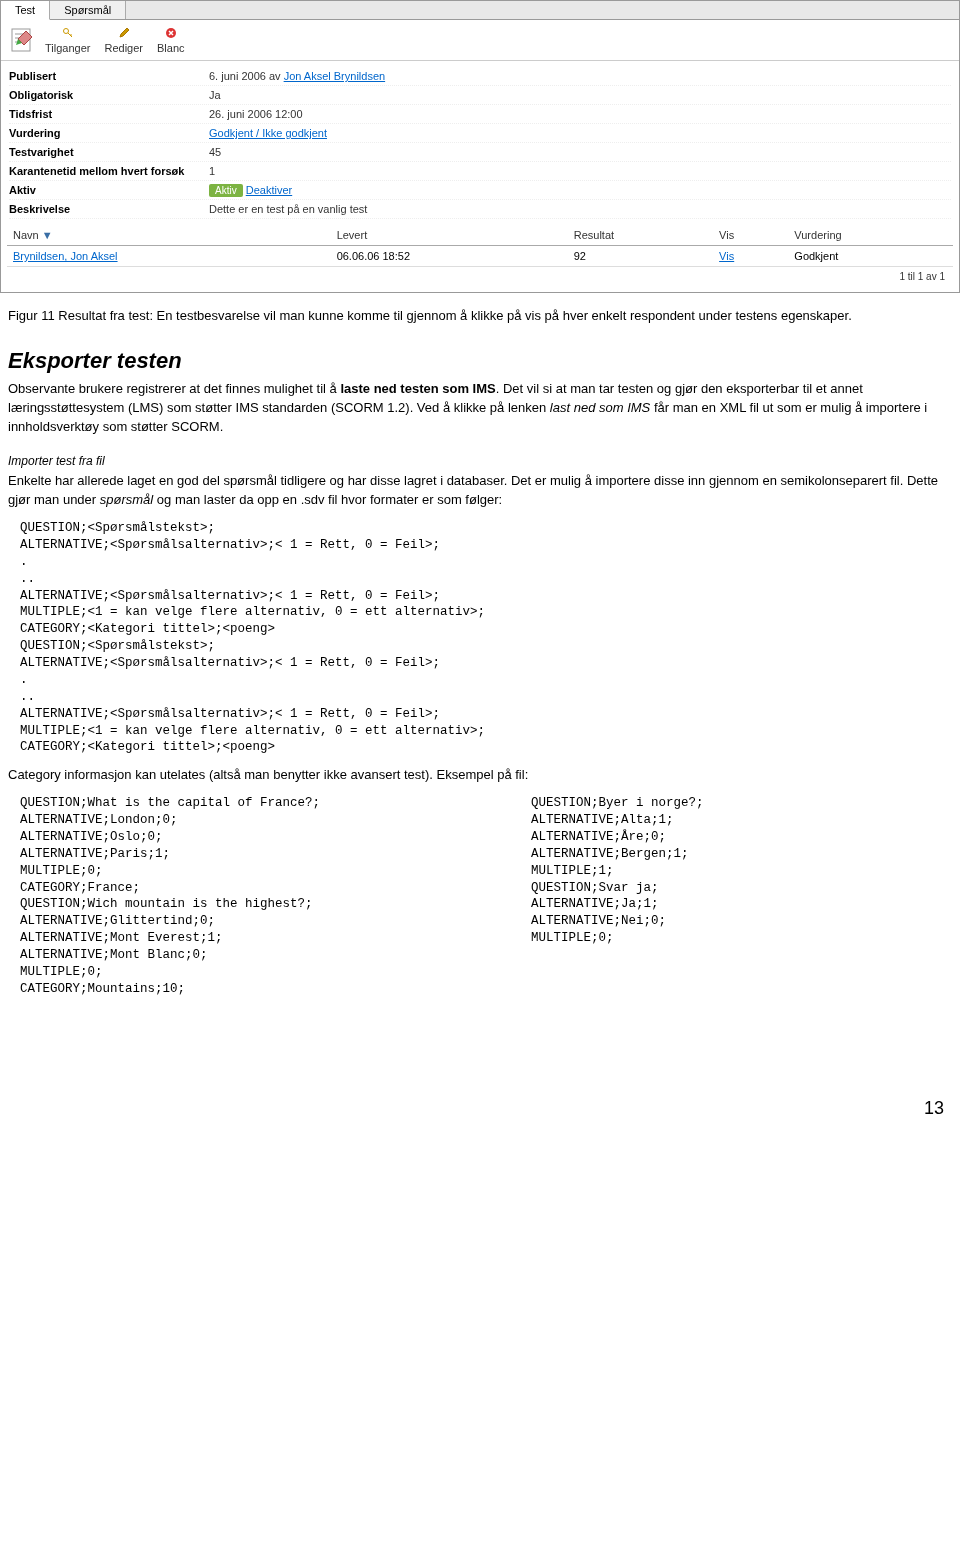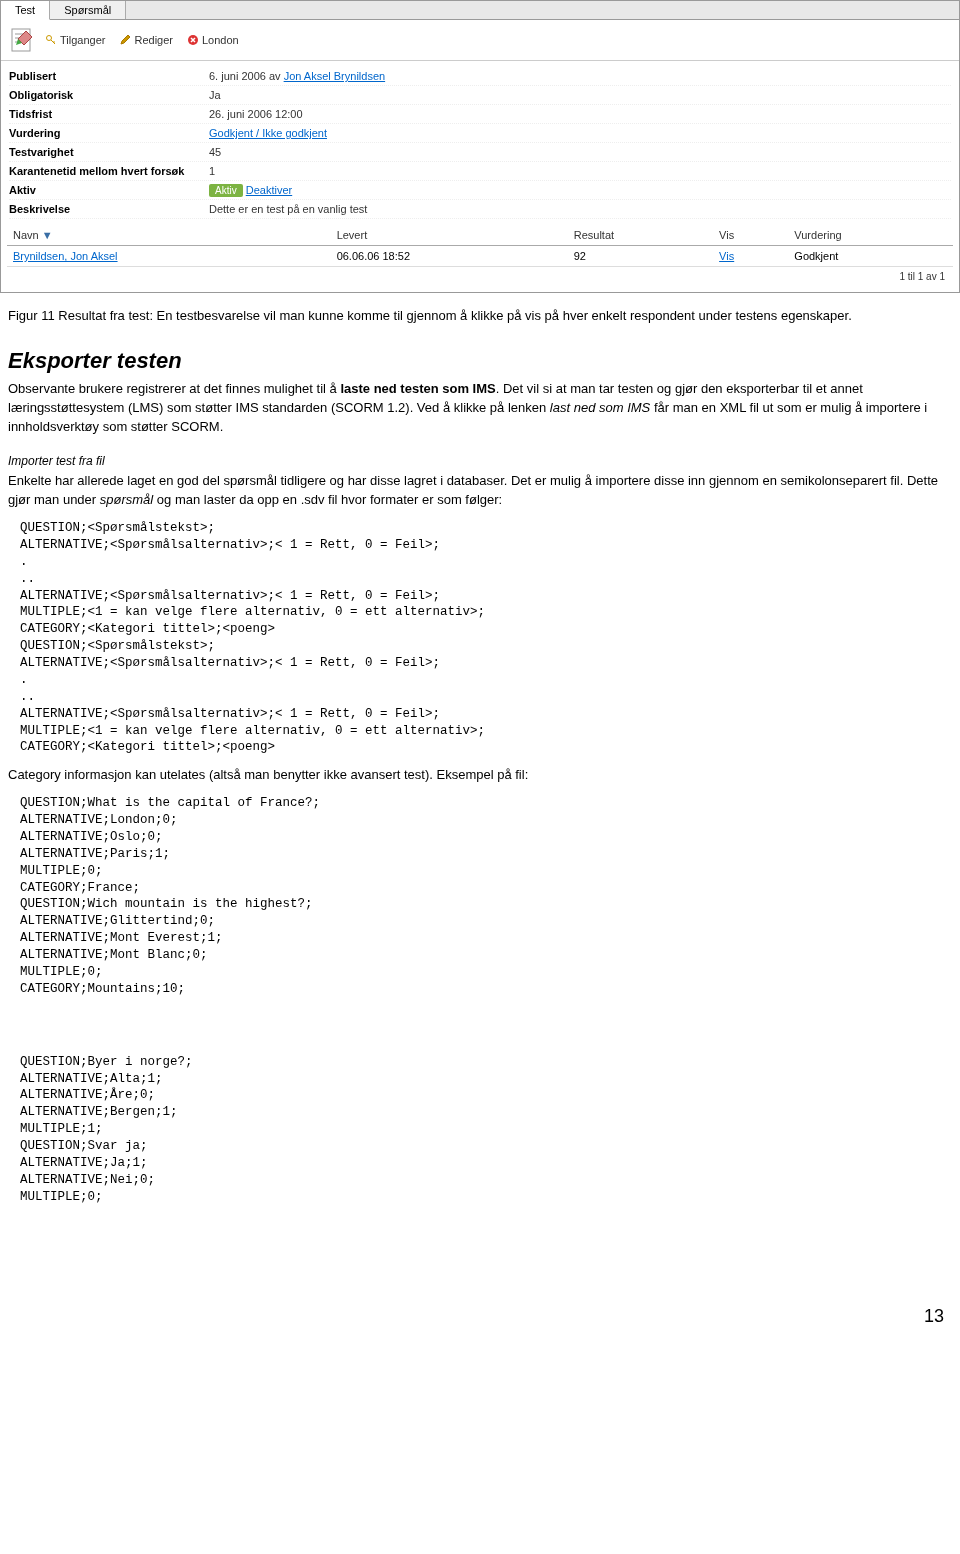--- a/index.html
+++ b/index.html
@@ -8,21 +8,21 @@
   .app-screenshot { border: 1px solid #999; margin: 0; }
   
   .tabs { display: flex; background: #e8e8e8; border-bottom: 1px solid #999; }
   .tab { padding: 3px 14px; font-size: 11px; border-right: 1px solid #aaa; background: #f0f0f0; cursor: pointer; }
   .tab.active { background: #fff; border-bottom: 1px solid #fff; margin-bottom: -1px; }
   
   .header-row { display: flex; align-items: center; padding: 6px 8px; background: #fff; border-bottom: 1px solid #ccc; }
   .header-icon { width: 28px; height: 28px; margin-right: 8px; display: flex; align-items: center; justify-content: center; }
   .header-title { font-size: 20px; font-weight: bold; color: #111; flex: 1; }
   .header-actions { display: flex; gap: 14px; font-size: 11px; }
-  .header-action { display: flex; align-items: center; gap: 3px; color: #333; cursor: pointer; }
+  .header-action { display: flex; align-items: center; gap: 3px; color: #333; cursor: pointer; flex-direction: column; }
   .mini-icon { width: 12px; height: 12px; display: inline-flex; align-items: center; justify-content: center; }
   
   .props { padding: 6px 8px; background: #fff; }
   .prop-row { display: flex; padding: 3px 0; font-size: 11px; border-bottom: 1px dotted #eee; }
   .prop-label { width: 200px; font-weight: bold; color: #000; }
   .prop-value { color: #333; }
   .prop-value a { color: #0066cc; text-decoration: underline; }
   .badge-active { background: #7cb342; color: #fff; padding: 1px 6px; font-size: 10px; border-radius: 2px; }
   
   .table-wrap { padding: 0 6px 6px; }
@@ -33,21 +33,21 @@
   .sort-icon { color: #3a6ea5; }
   .pagination { text-align: right; font-size: 10px; padding: 4px 8px; color: #333; }
   
   .doc-body { padding: 14px 8px 30px; font-family: Verdana, Arial, sans-serif; }
   .doc-body p { font-size: 13px; line-height: 1.45; margin: 0 0; color: #000; }
   .doc-body b { font-weight: bold; }
   .doc-body i, .doc-body em { font-style: italic; }
   .doc-body h2 { font-size: 22px; font-weight: bold; font-style: italic; margin: 22px 0 6px; color: #000; }
   .doc-body h3 { font-size: 12px; font-weight: normal; font-style: italic; margin: 18px 0 4px; color: #000; }
   .doc-body pre { font-family: "Courier New", monospace; font-size: 12.5px; line-height: 1.35; white-space: pre-wrap; margin: 10px 12px; color: #000; }
-  .two-col { display: flex; gap: 36px; flex-direction: column; }
+  .two-col { display: flex; gap: 78px; }
   .two-col pre { flex: 1; }
   .page-num { text-align: right; font-size: 18px; padding: 60px 16px 16px; }
 </style>
 </head>
 <body>
 
 <div class="app-screenshot">
 
   <div class="tabs">
     <div class="tab active">Test</div>
@@ -81,21 +81,21 @@
         </span>
         <span>Rediger</span>
       </div>
       <div class="header-action">
         <span class="mini-icon">
           <svg width="12" height="12" viewBox="0 0 12 12">
               <circle cx="6" cy="6" r="5" fill="#d33"></circle>
               <path d="M4 4 L8 8 M8 4 L4 8" stroke="#fff" stroke-width="1.5"></path>
             </svg>
         </span>
-        <span>London</span>
+        <span>Blanc</span>
       </div>
     </div>
   </div>
 
   <div class="props">
     <div class="prop-row">
       <div class="prop-label">Publisert</div>
       <div class="prop-value">
         <span>6. juni 2006 av </span><a href="#">Jon Aksel Brynildsen</a>
       </div>

